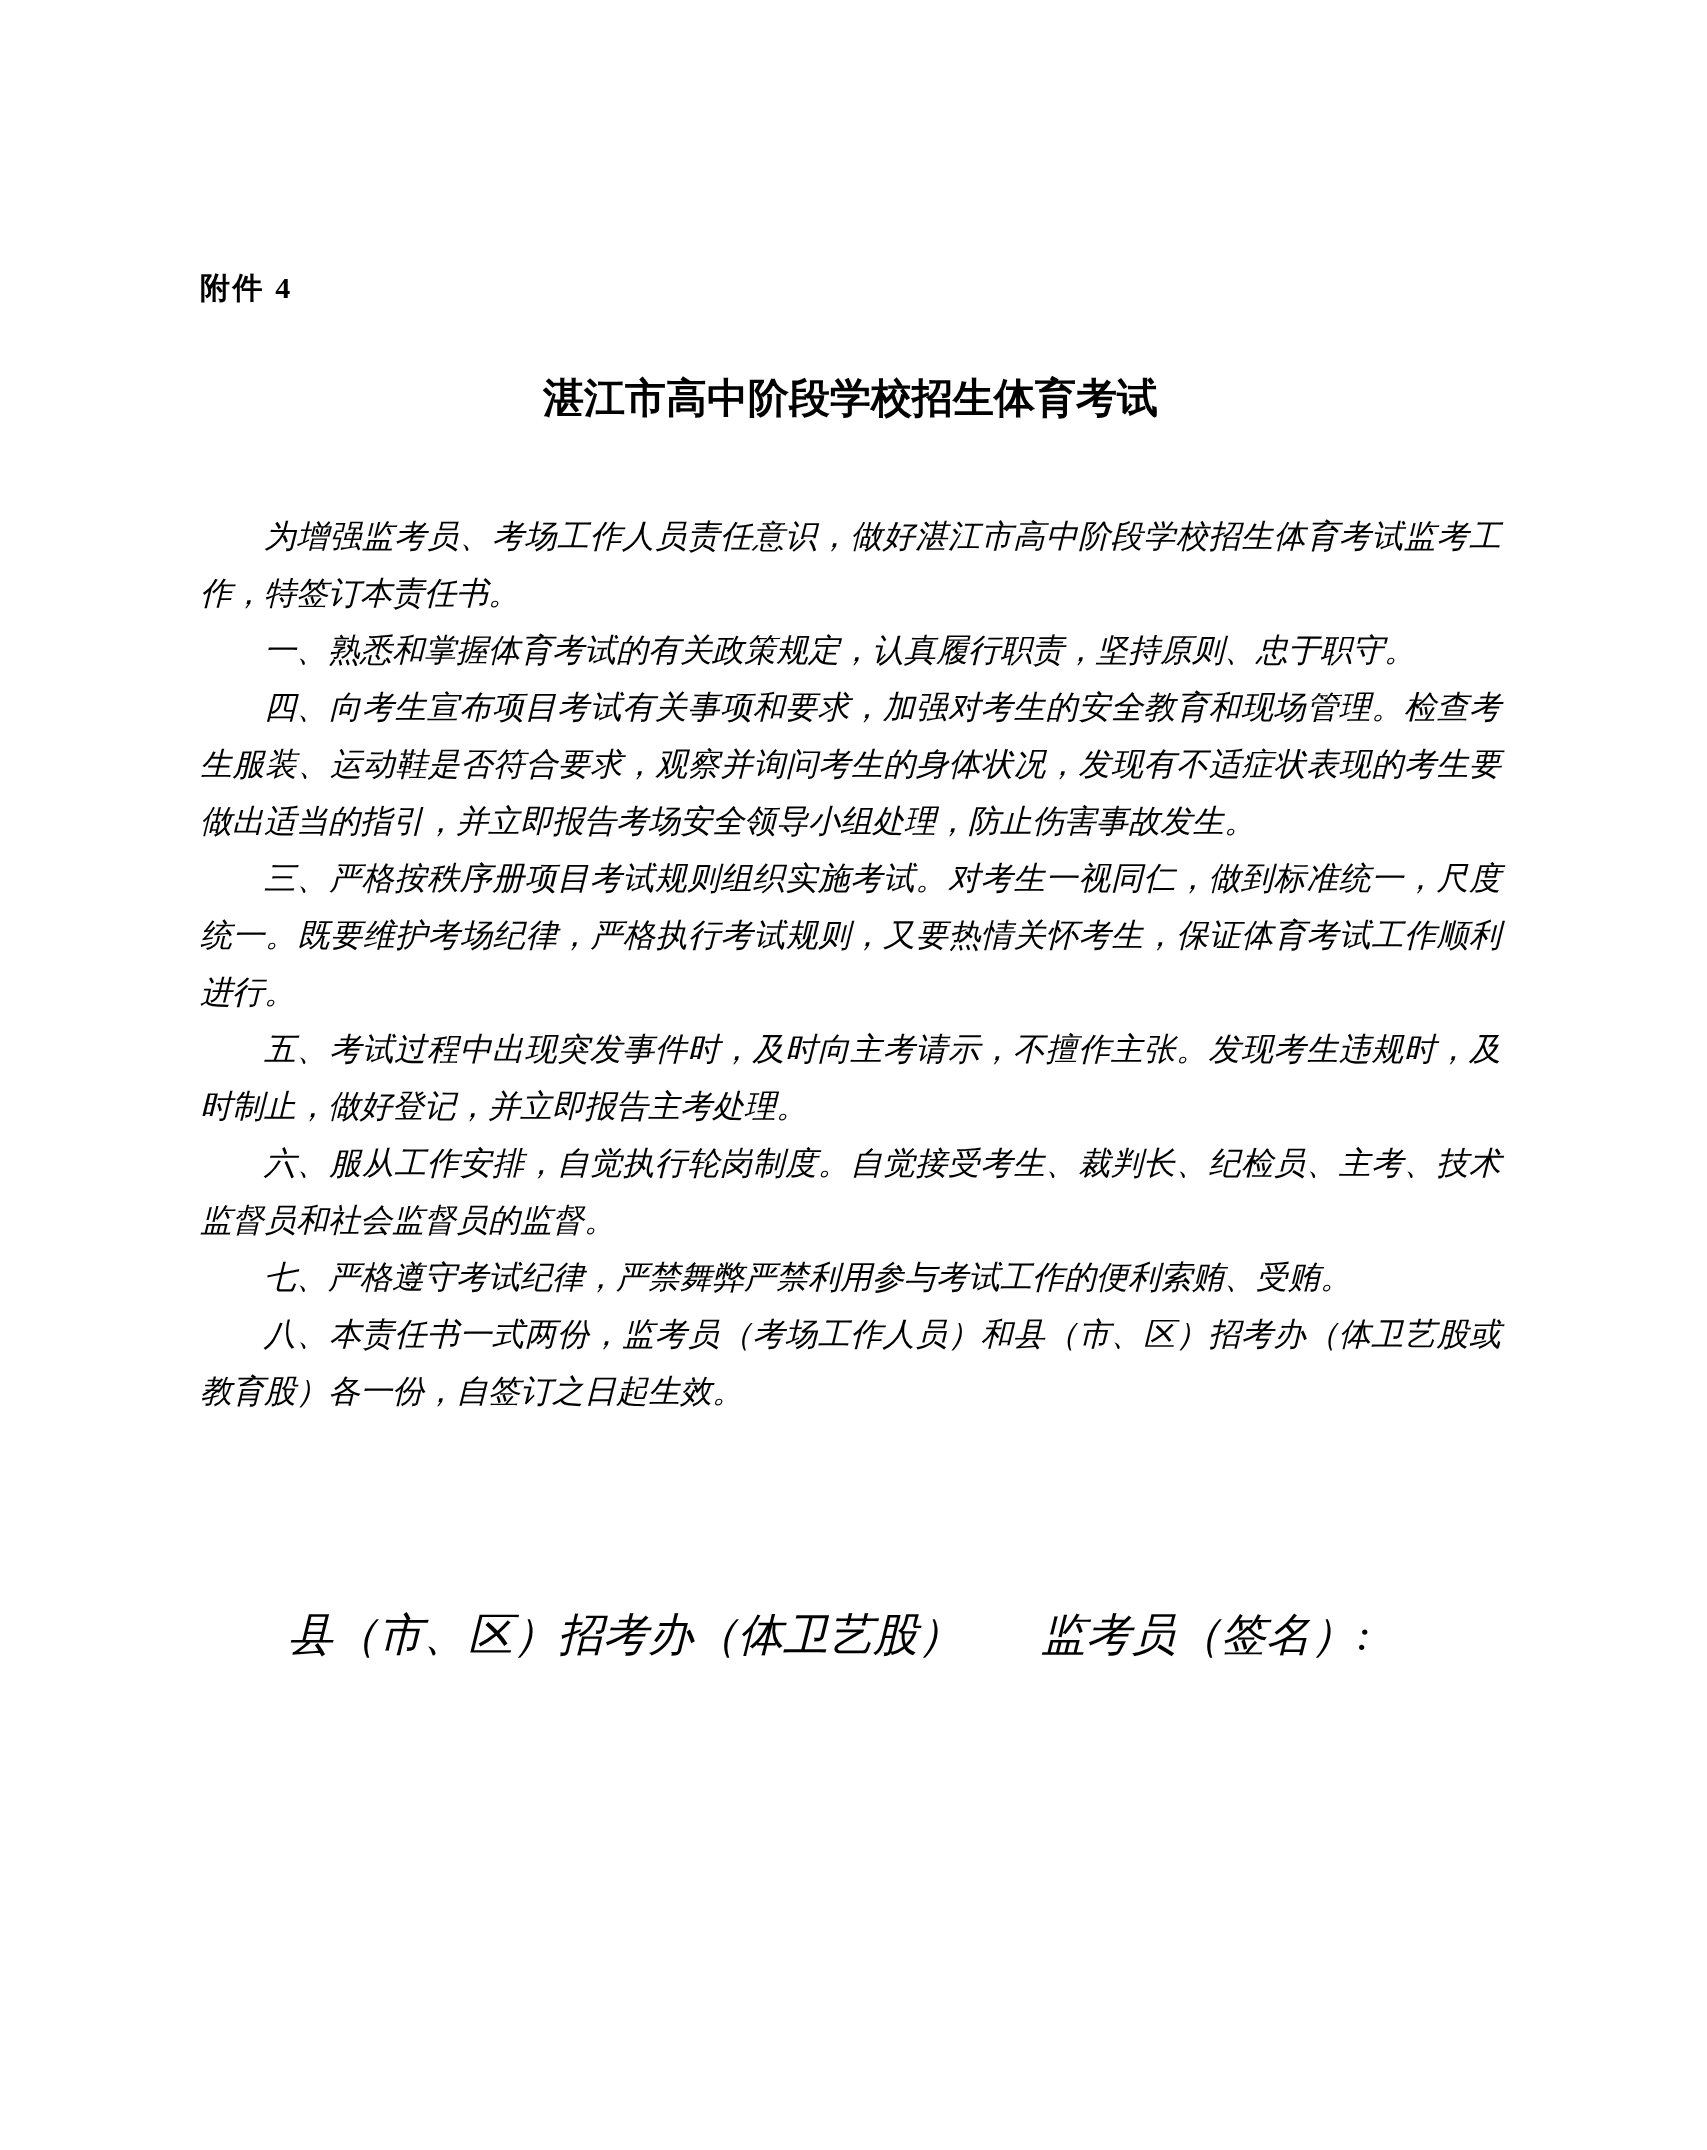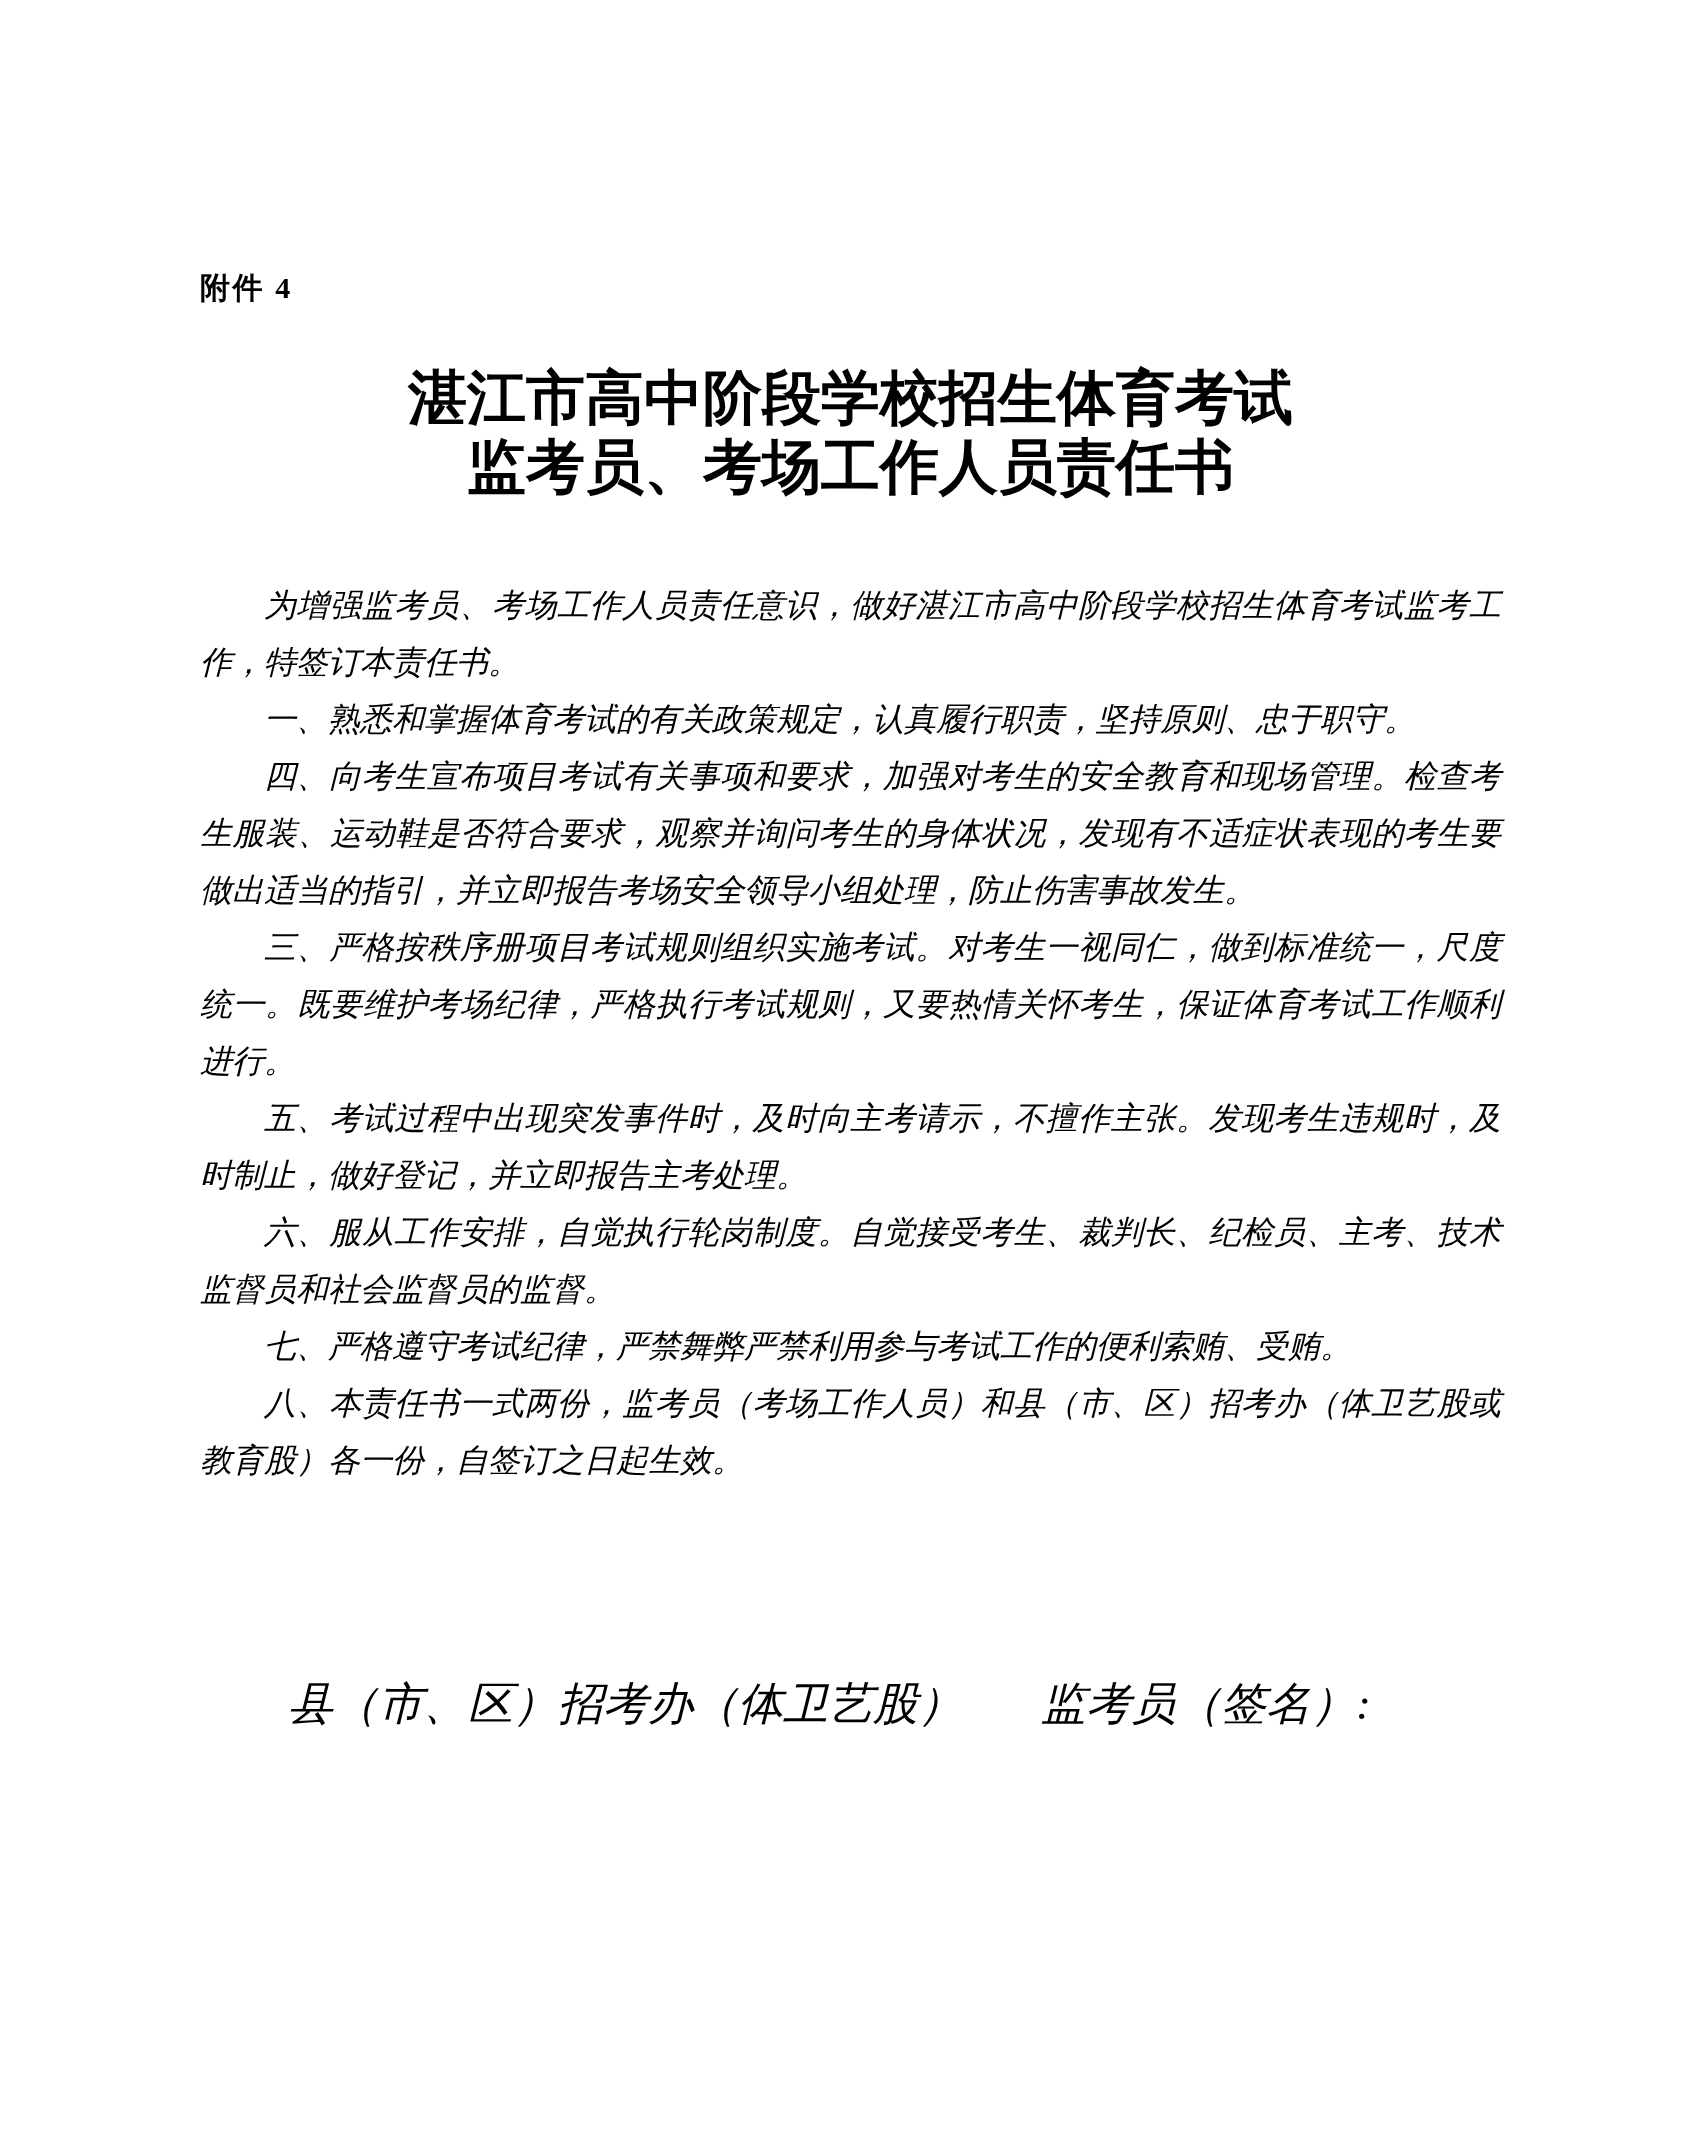--- a/index.html
+++ b/index.html
@@ -22,21 +22,21 @@
     font-size: 30px;
     line-height: 1.1;
     font-style: normal;
     letter-spacing: 2.6px;
     font-weight: bold;
   }
   .doc-title {
     margin-top: 60px;
     text-align: center;
     font-weight: bold;
-    font-size: 59px;
+    font-size: 41px;
     line-height: 69px;
     font-style: normal;
   }
   .body-text {
     margin-top: 75px;
     font-size: 32px;
     line-height: 57px;
     text-align: justify;
     font-style: italic;
   }
@@ -58,21 +58,20 @@
 </style>
 </head>
 <body>
 
 <div class="page">
 
   <div class="attachment">附件 4</div>
 
   <div class="doc-title">
     <div>湛江市高中阶段学校招生体育考试</div>
-    <div>监考员、考场工作人员责任书</div>
   </div>
 
   <div class="body-text">
     <p>为增强监考员、考场工作人员责任意识，做好湛江市高中阶段学校招生体育考试监考工作，特签订本责任书。</p>
     <p>一、熟悉和掌握体育考试的有关政策规定，认真履行职责，坚持原则、忠于职守。</p>
     <p>四、向考生宣布项目考试有关事项和要求，加强对考生的安全教育和现场管理。检查考生服装、运动鞋是否符合要求，观察并询问考生的身体状况，发现有不适症状表现的考生要做出适当的指引，并立即报告考场安全领导小组处理，防止伤害事故发生。</p>
     <p>三、严格按秩序册项目考试规则组织实施考试。对考生一视同仁，做到标准统一，尺度统一。既要维护考场纪律，严格执行考试规则，又要热情关怀考生，保证体育考试工作顺利进行。</p>
     <p>五、考试过程中出现突发事件时，及时向主考请示，不擅作主张。发现考生违规时，及时制止，做好登记，并立即报告主考处理。</p>
     <p>六、服从工作安排，自觉执行轮岗制度。自觉接受考生、裁判长、纪检员、主考、技术监督员和社会监督员的监督。</p>
     <p>七、严格遵守考试纪律，严禁舞弊严禁利用参与考试工作的便利索贿、受贿。</p>

